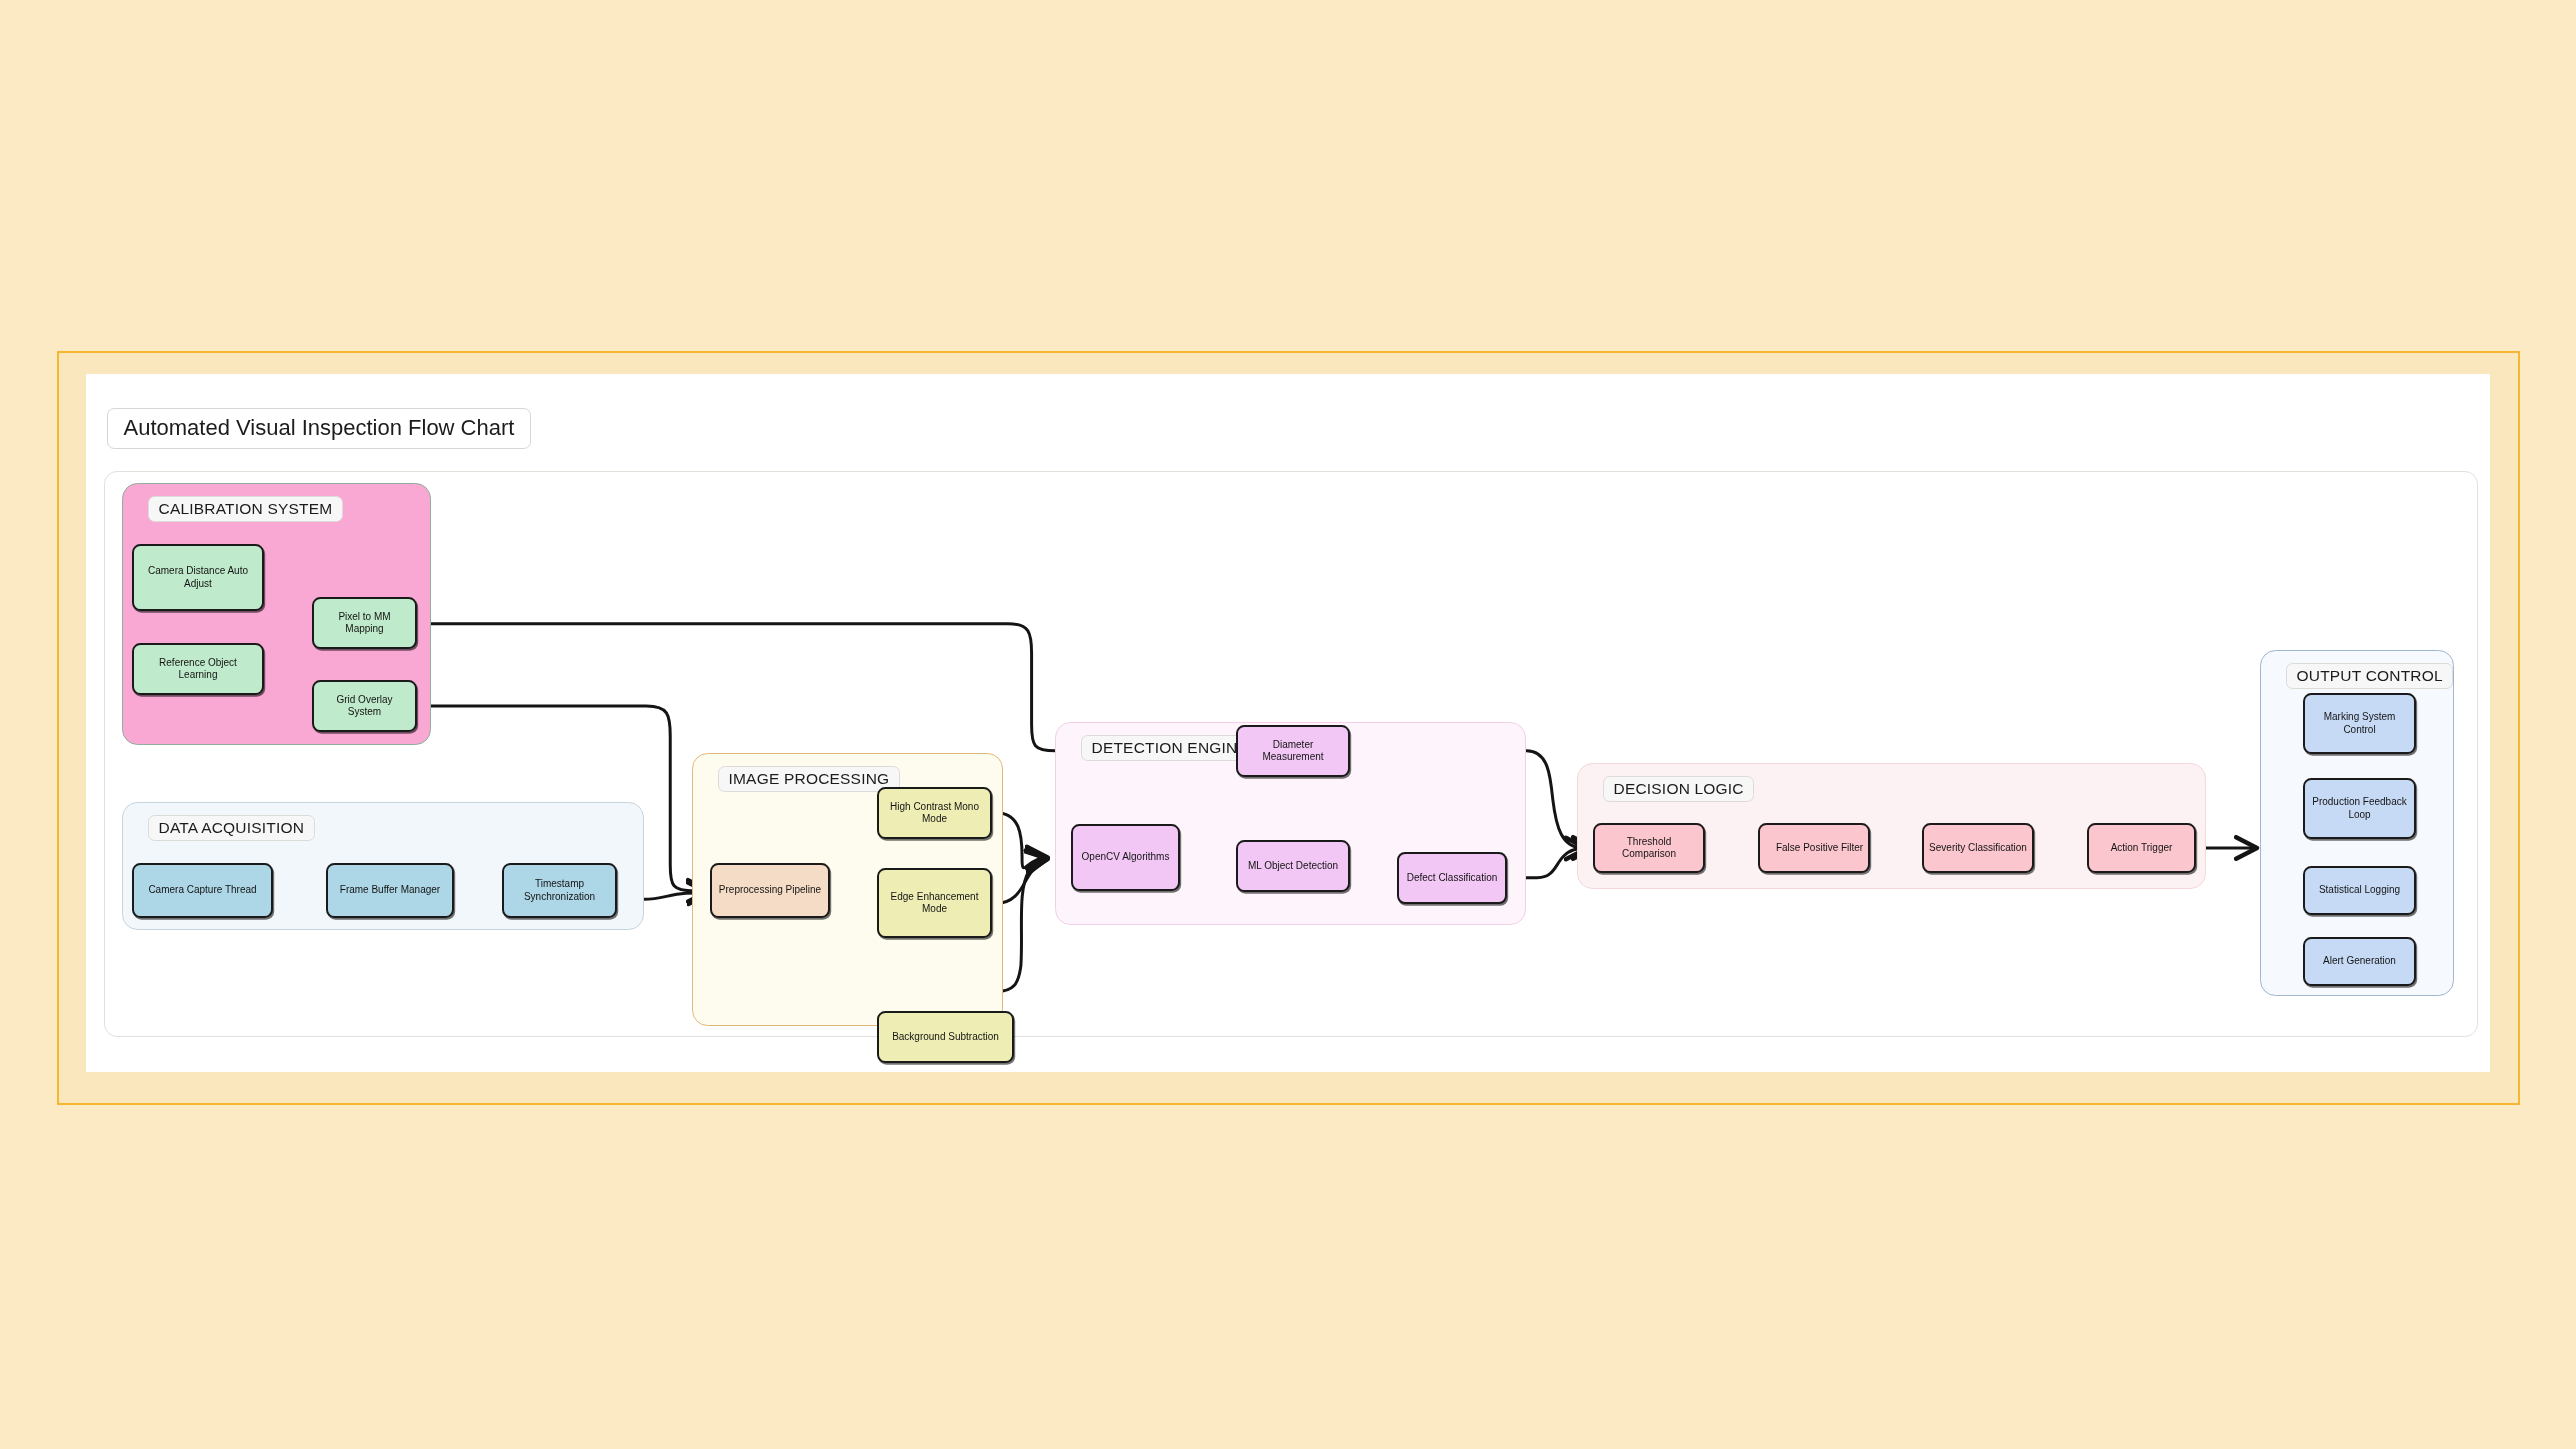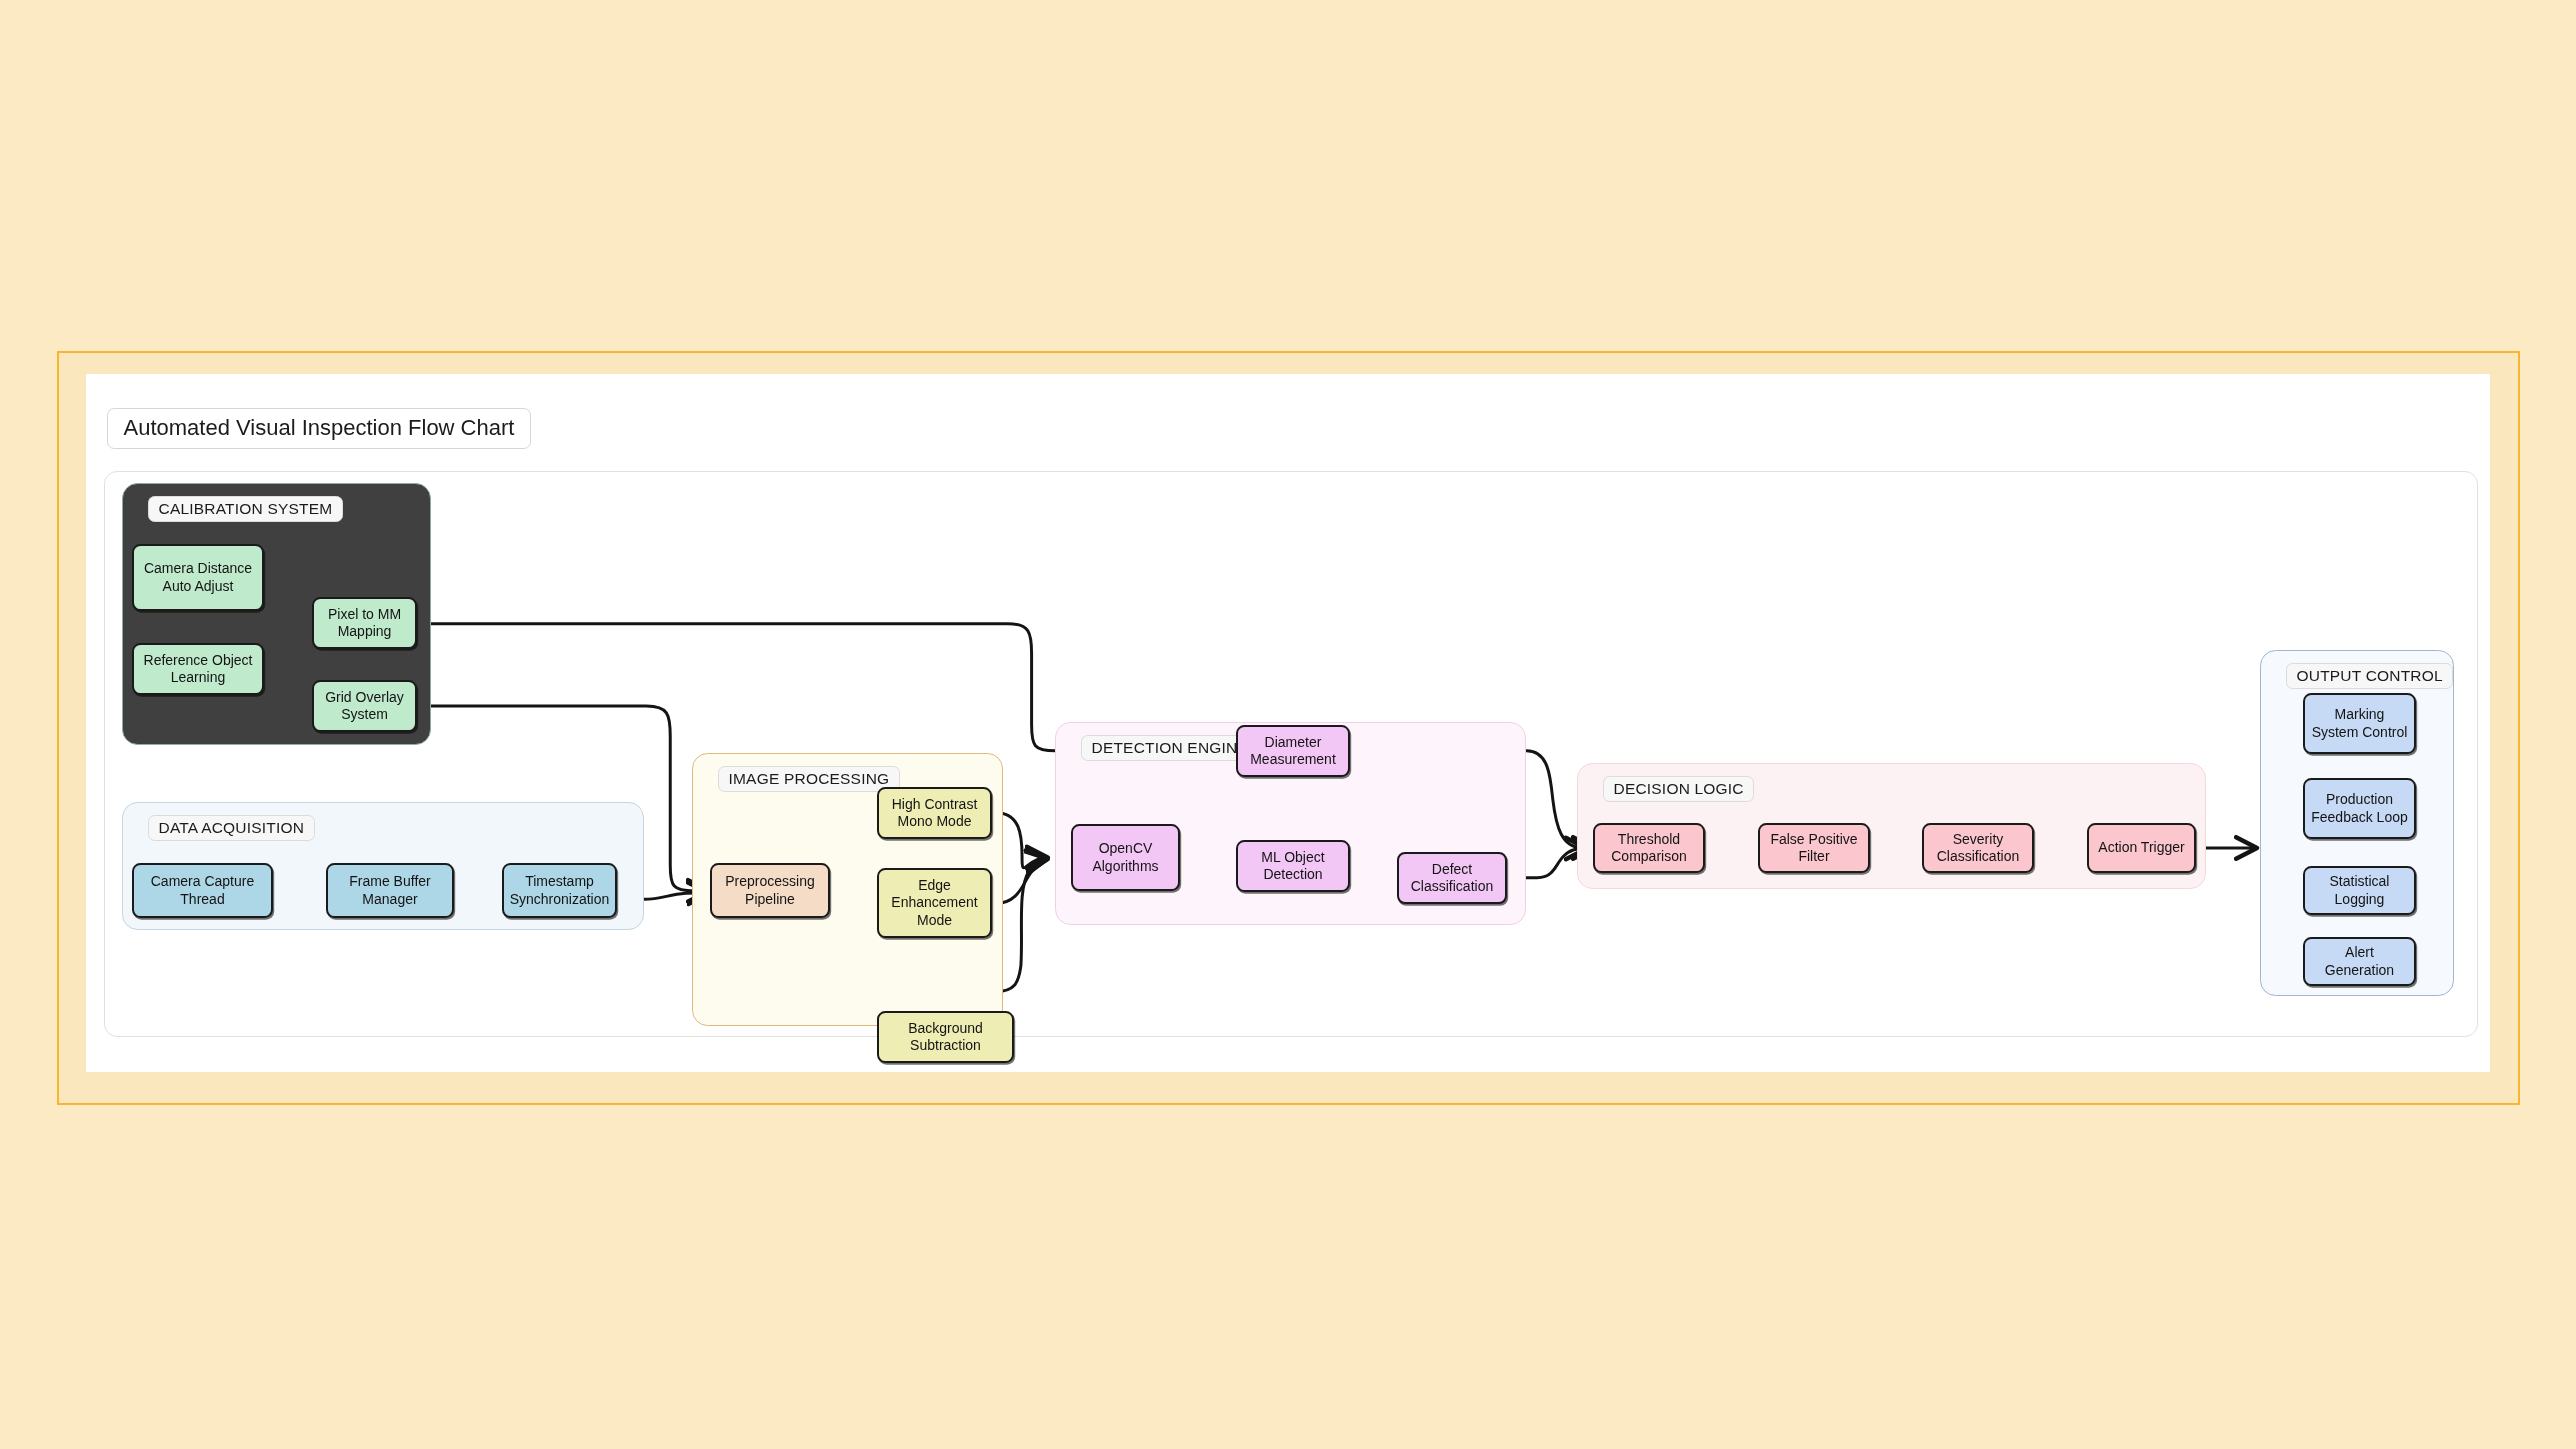--- a/index.html
+++ b/index.html
@@ -76,21 +76,21 @@
   }
   .node {
     position: absolute;
     box-sizing: border-box;
     border: 2.4px solid #1a1a1a;
     border-radius: 8.3px;
     display: flex;
     align-items: center;
     justify-content: center;
     text-align: center;
-    font-size: 14px;
+    font-size: 10px;
     line-height: 1.22;
     color: #141414;
     padding: 2.4px 4.8px;
     box-shadow: 1.2px 1.8px 0 rgba(0,0,0,0.55);
   }
   #edge-layer {
     position: absolute;
     left: 0; top: 0;
     width: 2576px;
     height: 1449px;
@@ -172,21 +172,21 @@
     <path d="M3143,1422 L3218,1422" marker-end="url(#arrow)"></path>
 
     <circle cx="3412" cy="1422" r="7" fill="#ffffff" stroke="#141414" stroke-width="4"></circle>
     <path d="M3419,1422 L3494,1422" marker-end="url(#arrow)"></path>
 
     <circle cx="3683" cy="1422" r="7" fill="#ffffff" stroke="#141414" stroke-width="4"></circle>
     <path d="M3690,1422 L3784,1422" marker-end="url(#arrow)"></path>
   </g>
 </svg>
 
-<div class="cluster" style="left:122px; top:483px; width:309px; height:262px; background:#404040; border-color:#8fae9c;">
+<div class="cluster" style="left:122px; top:483px; width:309px; height:262px; background:#f9a8d4; border-color:#8fae9c;">
   <div class="cluster-label">CALIBRATION SYSTEM</div>
 </div>
 
 <div class="node" style="left:132px; top:544px; width:132px; height:67px; background:#bfeacb;">
   <span>Camera Distance Auto Adjust</span>
 </div>
 
 <div class="node" style="left:132px; top:643px; width:132px; height:52px; background:#bfeacb;">
   <span>Reference Object Learning</span>
 </div>

